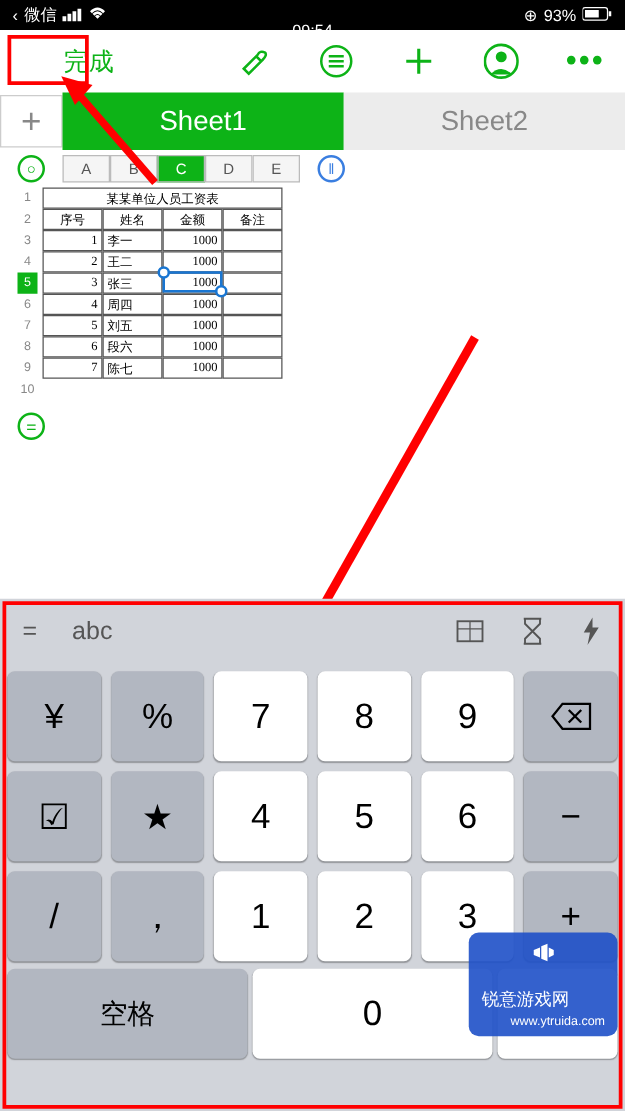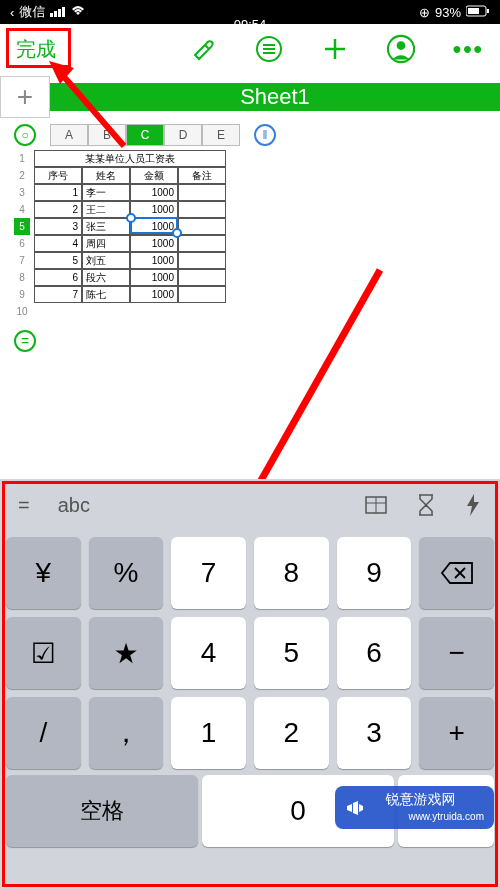--- a/index.html
+++ b/index.html
@@ -4,61 +4,61 @@
 <style>
   * { box-sizing: border-box; margin: 0; padding: 0; }
   body { width: 500px; height: 889px; background: #fff; font-family: -apple-system, "Helvetica Neue", Arial, sans-serif; position: relative; overflow: hidden; }
   .status-bar { height: 24px; background: #000; color: #fff; display: flex; align-items: center; justify-content: space-between; padding: 0 10px; font-size: 13px; font-weight: 500; }
   .status-left, .status-right { display: flex; align-items: center; gap: 5px; }
   .status-center { position: absolute; left: 50%; transform: translateX(-50%); margin-top: 24px; }
   .signal-bars { display: flex; align-items: flex-end; gap: 1px; }
   .signal-bars span { width: 3px; background: #fff; }
   .signal-bars span:nth-child(1){height:4px}.signal-bars span:nth-child(2){height:6px}.signal-bars span:nth-child(3){height:8px}.signal-bars span:nth-child(4){height:10px}
   .toolbar { height: 50px; display: flex; align-items: center; justify-content: space-between; padding: 0 16px; }
-  .done-btn { color: #0db317; font-size: 20px; font-weight: 500; }
+  .done-btn { color: #0db317; font-size: 20px; font-weight: 500; margin-left: 35px; }
   .toolbar-icons { display: flex; align-items: center; gap: 38px; }
   .brush-icon, .circle-menu-icon, .plus-icon, .avatar-icon { width: 28px; height: 28px; display: flex; align-items: center; justify-content: center; }
   .more-icon { color: #0db317; font-size: 24px; letter-spacing: 2px; font-weight: bold; }
   .highlight-box-1 { position: absolute; top: 28px; left: 6px; width: 65px; height: 40px; border: 3px solid #ff0000; pointer-events: none; }
   .sheet-tabs { height: 46px; display: flex; align-items: center; }
   .tab-add { width: 50px; height: 42px; display: flex; align-items: center; justify-content: center; font-size: 28px; color: #888; border: 1px solid #ccc; }
-  .sheet-tab { flex: 1; height: 28px; display: flex; align-items: center; justify-content: center; font-size: 22px; font-weight: 400; }
+  .sheet-tab { flex: 1; height: 46px; display: flex; align-items: center; justify-content: center; font-size: 22px; font-weight: 400; }
   .sheet-tab.active { background: #0db317; color: #fff; }
   .sheet-tab.inactive { background: #ececec; color: #888; }
   .col-headers-row { display: flex; align-items: center; padding: 4px 8px 4px 14px; gap: 0; }
   .circle-btn { width: 22px; height: 22px; border: 2px solid #0db317; border-radius: 50%; display: flex; align-items: center; justify-content: center; font-size: 12px; color: #0db317; margin-right: 14px; }
   .pause-btn { border-color: #3a7ee0; color: #3a7ee0; margin-left: 14px; margin-right: 0; }
   .col-headers { display: flex; }
   .col-head { width: 38px; height: 22px; border: 1px solid #bbb; display: flex; align-items: center; justify-content: center; font-size: 12px; color: #555; background: #f5f5f5; }
   .col-head.sel { background: #0db317; color: #fff; }
   .sheet-area { display: flex; padding-left: 14px; }
   .row-headers { display: flex; flex-direction: column; margin-right: 4px; }
   .row-head { width: 16px; height: 17px; display: flex; align-items: center; justify-content: center; font-size: 10px; color: #888; }
   .row-head.sel { background: #0db317; color: #fff; }
-  .grid { position: relative; }
+  .grid { position: relative; font-family: Liberation Serif, serif; }
   .grid-row { display: flex; }
   .grid-cell { width: 48px; height: 17px; border: 1px solid #555; display: flex; align-items: center; padding: 0 3px; font-size: 10px; color: #000; }
   .grid-row:first-child .grid-cell { justify-content: center; }
   .hdr .grid-cell { justify-content: center; font-weight: 400; }
   .title-cell { width: calc(48px * 4); justify-content: center; }
   .num { justify-content: flex-end; }
   .selection-box { position: absolute; border: 2px solid #1976d2; pointer-events: none; }
   .sel-handle { position: absolute; width: 10px; height: 10px; border: 2px solid #1976d2; background: #fff; border-radius: 50%; }
   .eq-btn { width: 22px; height: 22px; border: 2px solid #0db317; border-radius: 50%; display: flex; align-items: center; justify-content: center; color: #0db317; font-size: 14px; margin: 10px 0 0 14px; }
   .keyboard-area { position: absolute; bottom: 0; left: 0; right: 0; height: 410px; background: #d1d4da; }
   .highlight-box-2 { position: absolute; bottom: 2px; left: 2px; right: 2px; height: 406px; border: 3px solid #ff0000; pointer-events: none; z-index: 5; }
   .kb-top { height: 52px; display: flex; align-items: center; padding: 0 18px; gap: 28px; }
   .kb-top-btn { font-size: 20px; color: #555; display: flex; align-items: center; justify-content: center; }
   .kb-123 { background: #555; color: #fff; padding: 4px 14px; border-radius: 8px; font-weight: 600; }
   .kb-keys { padding: 6px 6px; display: grid; grid-template-columns: repeat(5, 1fr); gap: 8px; }
   .key { height: 72px; background: #fff; border-radius: 6px; display: flex; align-items: center; justify-content: center; font-size: 28px; color: #000; box-shadow: 0 1px 1px rgba(0,0,0,0.3); }
   .key.gray { background: #b2b7c1; }
   .kb-bottom { display: grid; grid-template-columns: 2fr 2fr 1fr; gap: 4px; padding: 0 6px 8px; }
   .arrow-red { position: absolute; pointer-events: none; }
-  .watermark { position: absolute; right: 6px; bottom: 60px; font-size: 14px; color: #fff; background: rgba(30,80,200,0.9); padding: 6px 10px; border-radius: 8px; display: flex; align-items: center; gap: 20px; z-index: 10; }
+  .watermark { position: absolute; right: 6px; bottom: 60px; font-size: 14px; color: #fff; background: rgba(30,80,200,0.9); padding: 6px 10px; border-radius: 8px; display: flex; align-items: center; gap: 20px; z-index: 10; flex-direction: column; }
 </style>
 </head>
 <body>
 
 <div class="status-bar">
   <div class="status-left">
     <span>‹</span>
     <span>微信</span>
     <div class="signal-bars">
         <span></span>
@@ -116,20 +116,21 @@
         </svg>
     </span>
     <span class="more-icon">•••</span>
   </div>
 </div>
 <div class="highlight-box-1"></div>
 
 <div class="sheet-tabs">
   <div class="tab-add">+</div>
   <div class="sheet-tab active">Sheet1</div>
+  <div class="sheet-tab inactive">Sheet2</div>
 </div>
 
 <div class="col-headers-row">
   <div class="circle-btn">○</div>
   <div class="col-headers">
     <div class="col-head">A</div>
     <div class="col-head">B</div>
     <div class="col-head sel">C</div>
     <div class="col-head">D</div>
     <div class="col-head">E</div>

